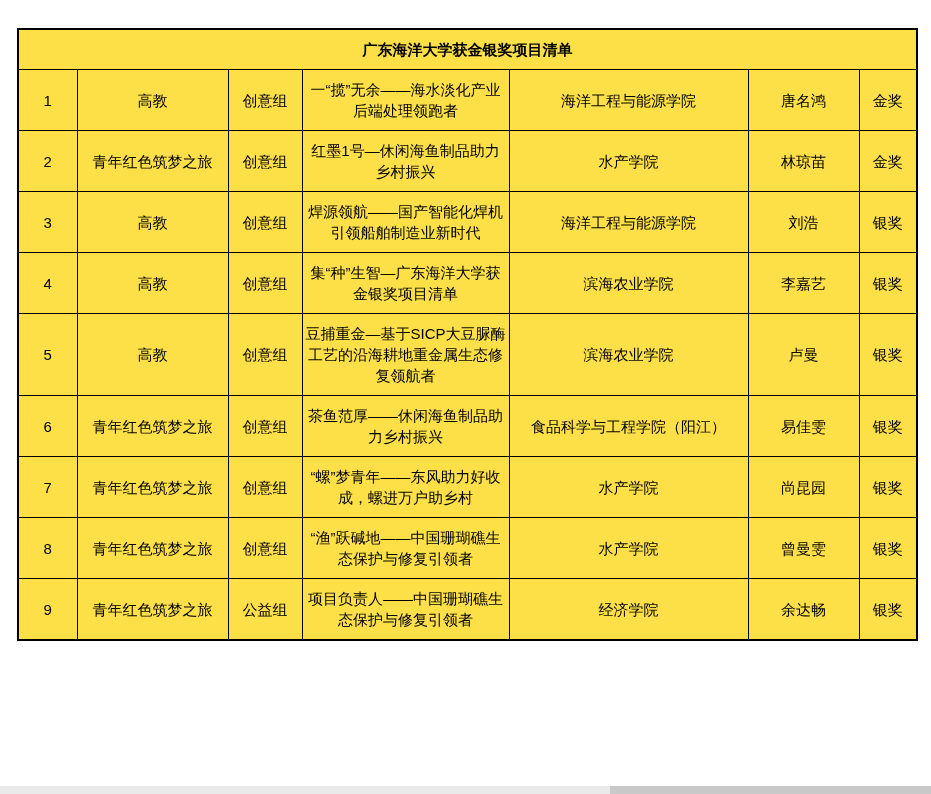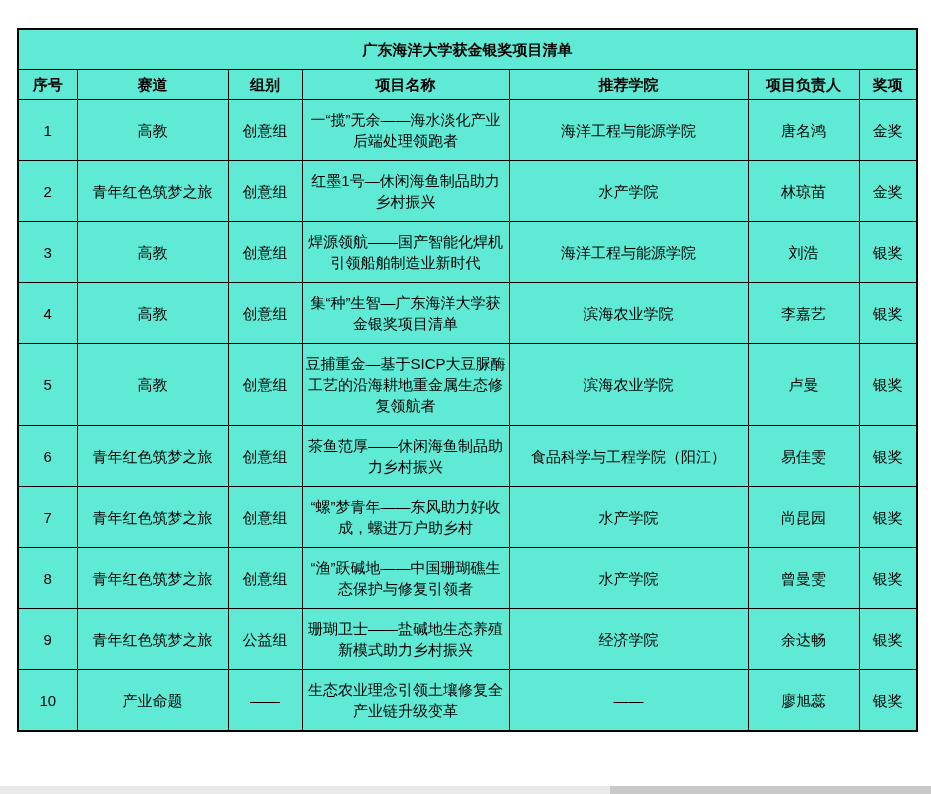--- a/index.html
+++ b/index.html
@@ -16,21 +16,21 @@
   }
   .table-wrap {
     position: absolute;
     top: 28px;
     left: 17px;
   }
   table.awards {
     border-collapse: collapse;
     table-layout: fixed;
     width: 899px;
-    background: #5eead4;
+    background: #fde047;
     border: 2px solid #000000;
   }
   table.awards th,
   table.awards td {
     border: 1px solid #000000;
     text-align: center;
     vertical-align: middle;
     color: #000000;
     font-size: 15px;
     line-height: 21px;
@@ -78,29 +78,20 @@
       <col style="width:151px">
       <col style="width:74px">
       <col style="width:207px">
       <col style="width:239px">
       <col style="width:111px">
       <col style="width:58px">
     </colgroup>
     <thead>
       <tr>
         <th class="table-title" colspan="7">广东海洋大学获金银奖项目清单</th>
-      </tr>
-      <tr class="header-row">
-        <th>序号</th>
-        <th>赛道</th>
-        <th>组别</th>
-        <th>项目名称</th>
-        <th>推荐学院</th>
-        <th>项目负责人</th>
-        <th>奖项</th>
       </tr>
     </thead>
     <tbody id="awards-body">
         <tr>
           <td>1</td>
           <td>高教</td>
           <td>创意组</td>
           <td>一“揽”无余——海水淡化产业后端处理领跑者</td>
           <td>海洋工程与能源学院</td>
           <td>唐名鸿</td>
@@ -166,32 +157,23 @@
           <td>创意组</td>
           <td>“渔”跃碱地——中国珊瑚礁生态保护与修复引领者</td>
           <td>水产学院</td>
           <td>曾曼雯</td>
           <td>银奖</td>
         </tr>
         <tr>
           <td>9</td>
           <td>青年红色筑梦之旅</td>
           <td>公益组</td>
-          <td>珊瑚卫士——盐碱地生态养殖新模式助力乡村振兴</td>
+          <td>项目负责人——中国珊瑚礁生态保护与修复引领者</td>
           <td>经济学院</td>
           <td>余达畅</td>
-          <td>银奖</td>
-        </tr>
-        <tr>
-          <td>10</td>
-          <td>产业命题</td>
-          <td>——</td>
-          <td>生态农业理念引领土壤修复全产业链升级变革</td>
-          <td>——</td>
-          <td>廖旭蕊</td>
           <td>银奖</td>
         </tr>
       </tbody>
   </table>
 </div>
 
 <div class="hscrollbar">
   <div class="thumb"></div>
 </div>
 

